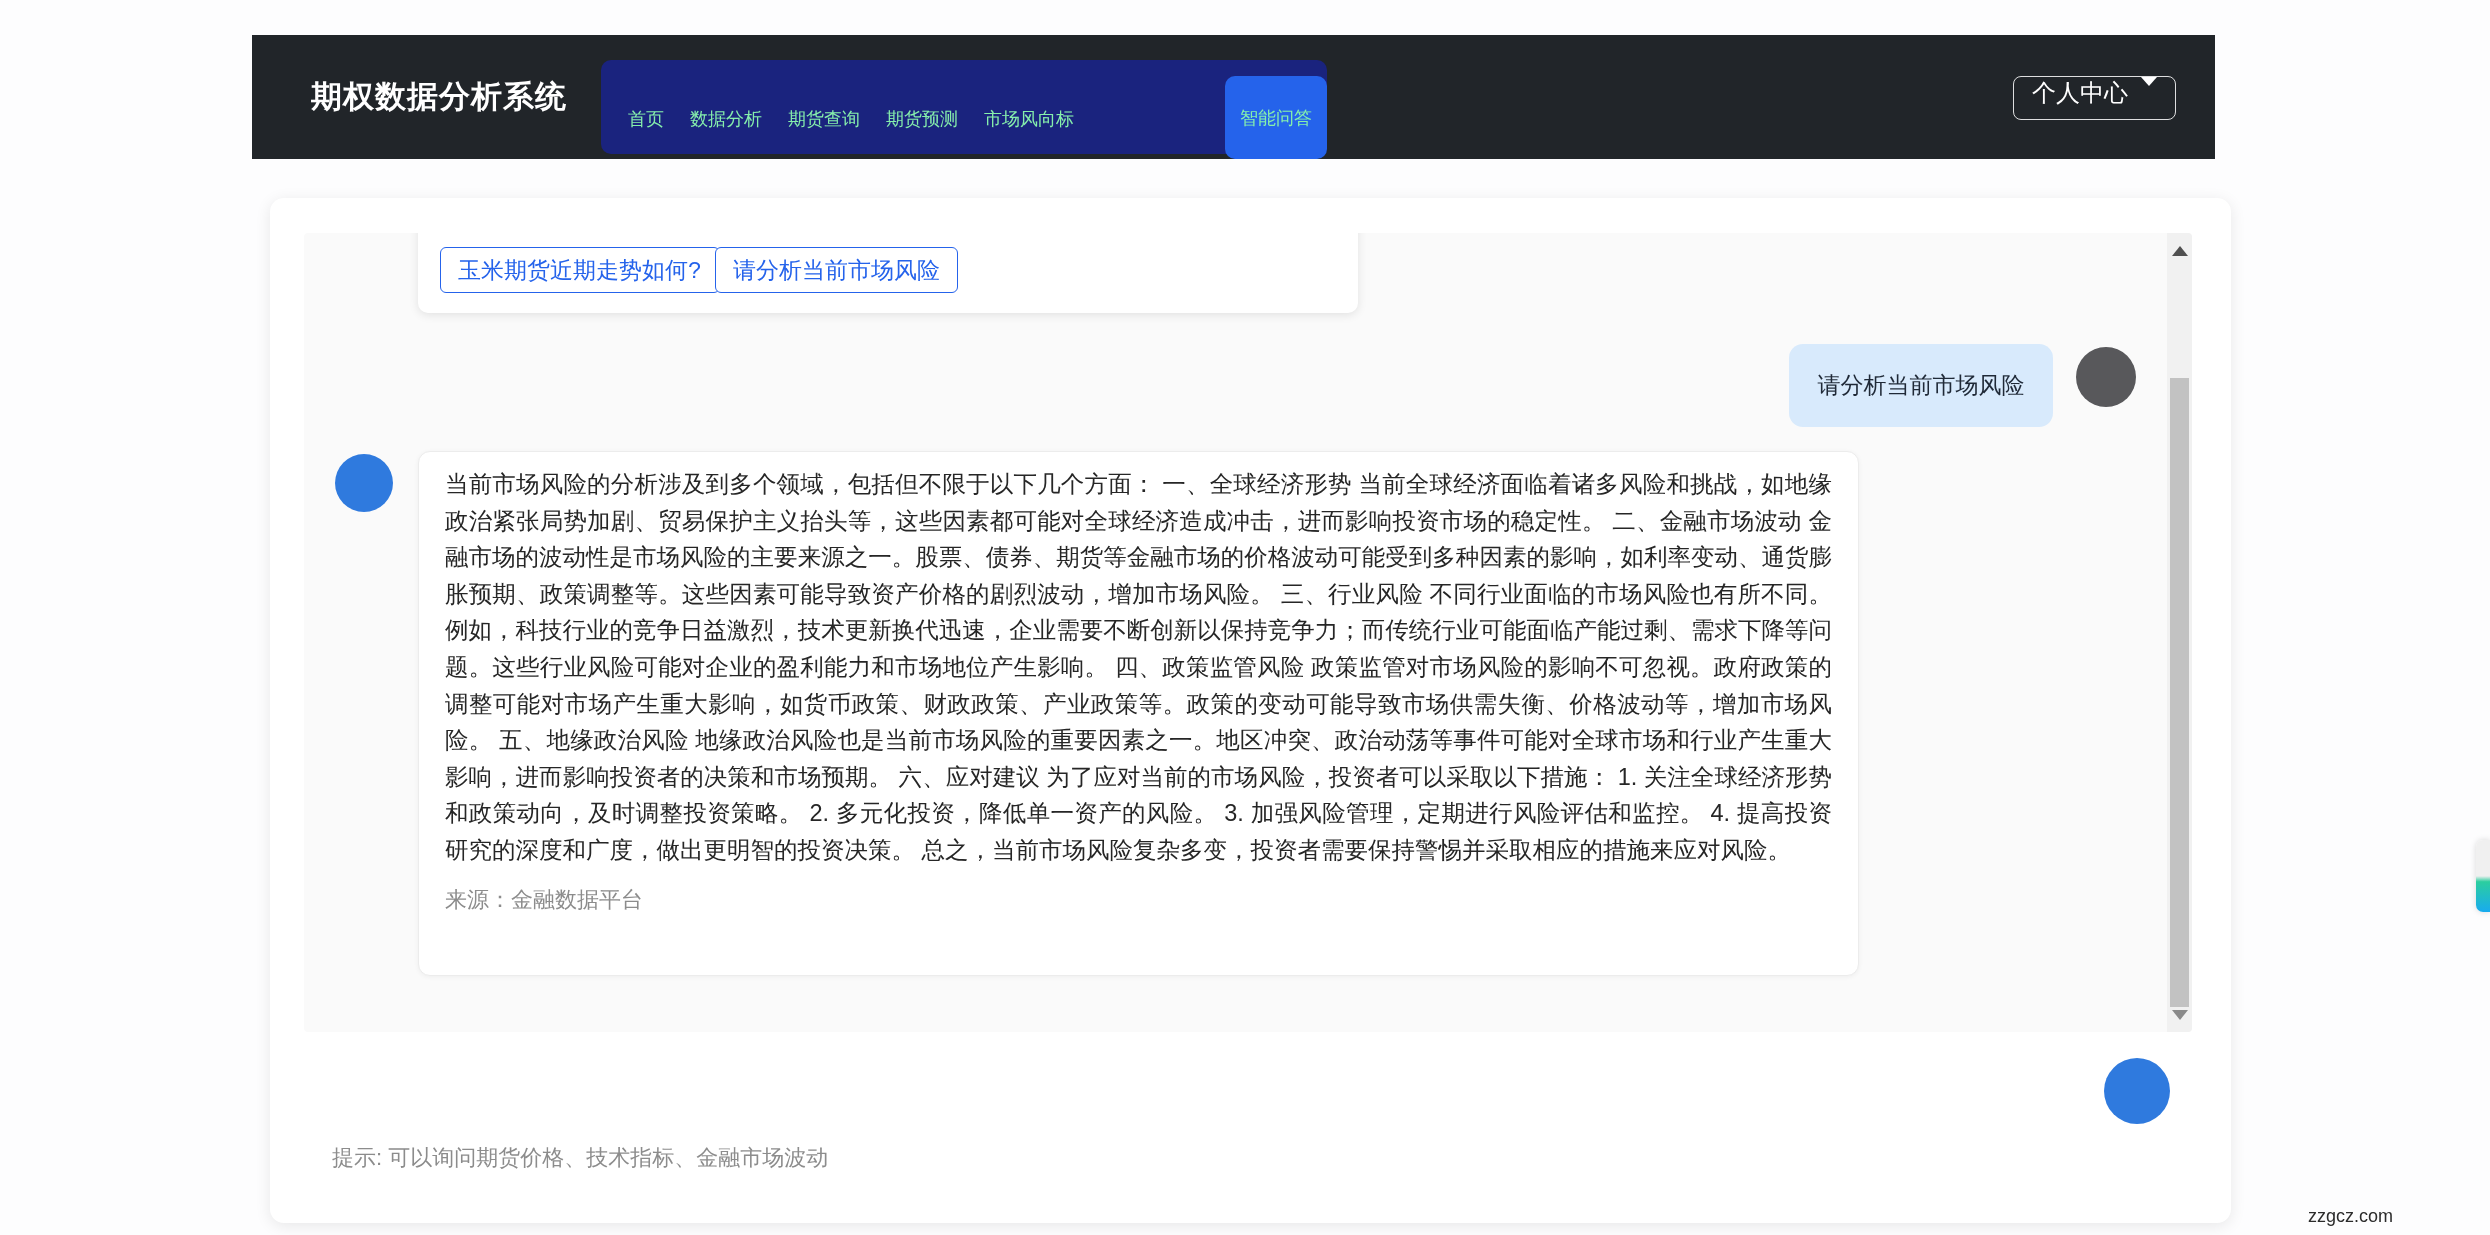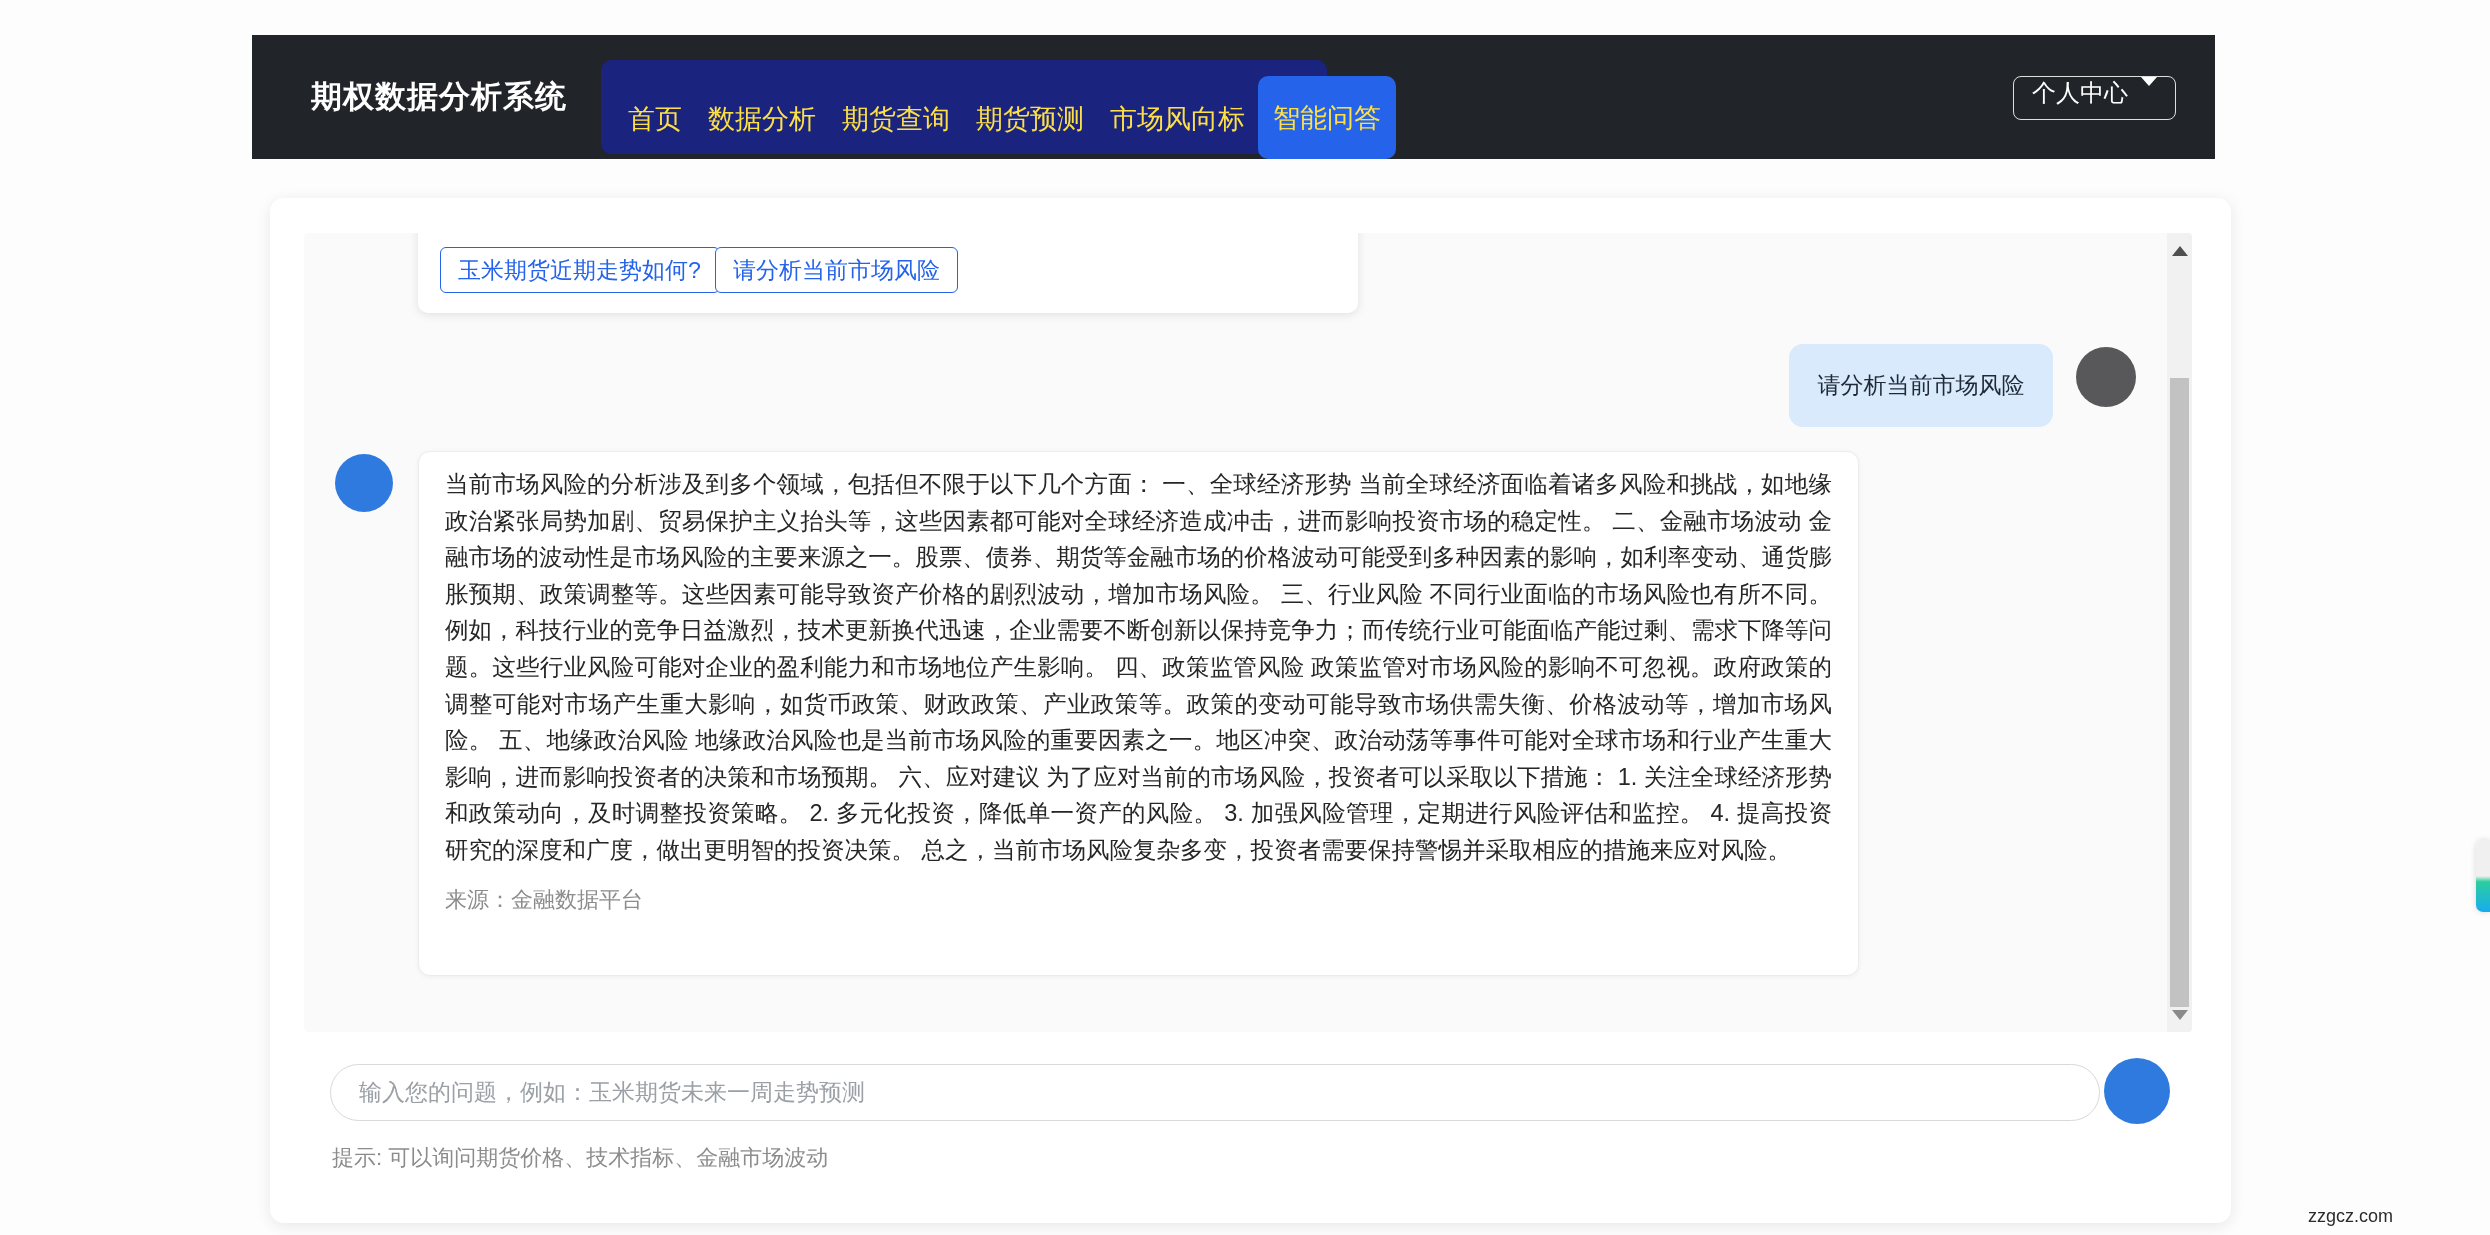--- a/index.html
+++ b/index.html
@@ -12,21 +12,21 @@
   body{
     width:2490px;height:1235px;position:relative;overflow:hidden;
     background:#fdfdfe;font-family:"Liberation Sans",sans-serif;
   }
   
   .navbar{position:absolute;left:252px;top:35px;width:1963px;height:124px;background:var(--navbar_bg);}
   .brand{position:absolute;left:59px;top:50%;transform:translateY(-50%);
     font-size:31px;font-weight:bold;color:#fff;letter-spacing:1px;white-space:nowrap;}
   .nav-pill{position:absolute;left:349px;top:25px;width:726px;height:94px;
     background:var(--nav_pill);border-radius:10px;display:flex;align-items:flex-end;padding-left:14px;}
-  .nav-item{color:#fde047;font-size:27px;padding:0 13px;margin-bottom:20px;text-decoration:none;
+  .nav-item{color:#86efac;font-size:18px;padding:0 13px;margin-bottom:20px;text-decoration:none;
     cursor:pointer;white-space:nowrap;line-height:30px;}
   .nav-item.active{background:var(--accent);border-radius:10px;margin-bottom:-5px;margin-left:auto;
     height:83px;display:flex;align-items:center;padding:0 15px;}
   .user-btn{position:absolute;right:39px;top:41px;height:44px;padding:0 18px;background:transparent;
     border:1px solid rgba(255,255,255,0.85);border-radius:8px;color:#fff;font-size:24px;
     display:flex;align-items:flex-start;gap:13px;cursor:pointer;font-family:inherit;}
   .caret-down{width:0;height:0;border-left:8px solid transparent;border-right:8px solid transparent;
     border-top:9px solid #fff;}
   
   .main-card{position:absolute;left:270px;top:198px;width:1961px;height:1025px;background:#fff;
@@ -117,21 +117,20 @@
             <span class="tri-up"></span>
           </div>
         <div class="sb-thumb"></div>
         <div class="sb-arrow down">
             <span class="tri-down"></span>
           </div>
       </div>
 
     </div>
 
-    <input class="question-input" placeholder="输入您的问题，例如：玉米期货未来一周走势预测" style="">
     <button class="send-btn"></button>
     <div class="hint">提示: 可以询问期货价格、技术指标、金融市场波动</div>
 
   </main>
 
   <div class="watermark">zzgcz.com</div>
   <div class="float-widget"></div>
 
 </div>
 

